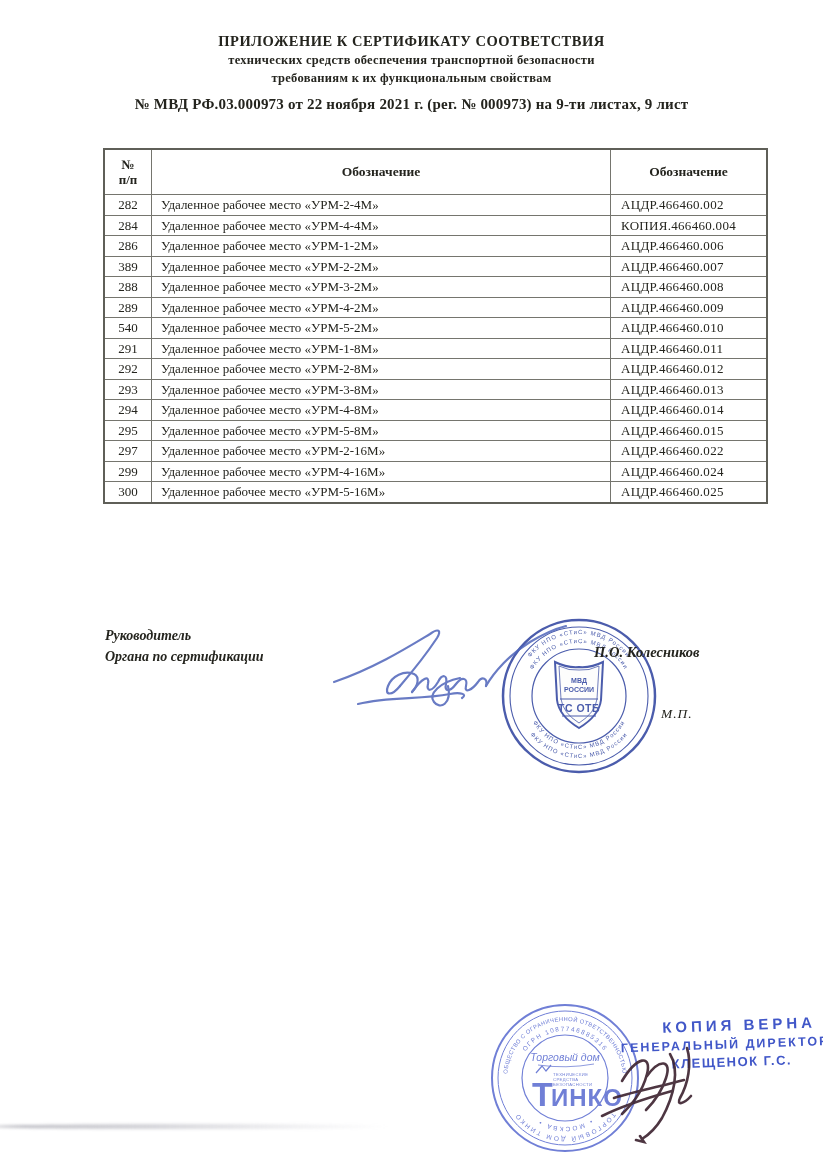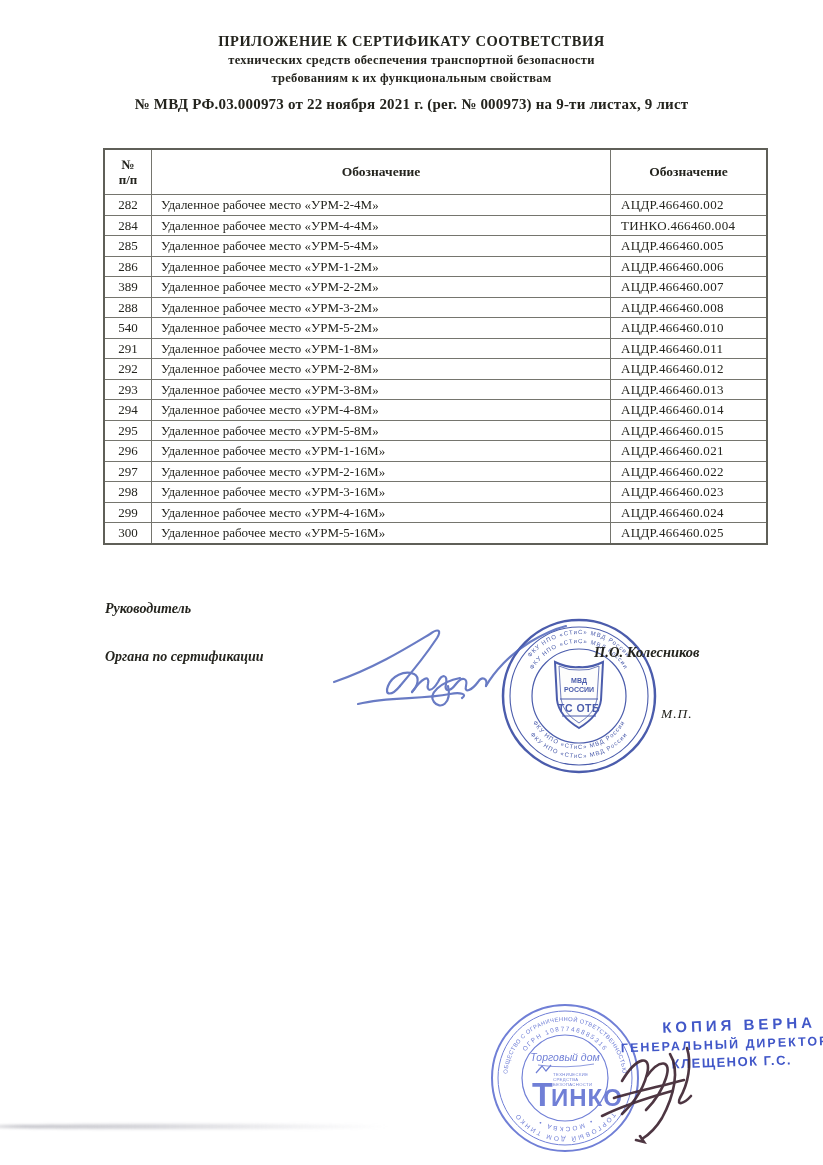--- a/index.html
+++ b/index.html
@@ -24,21 +24,21 @@
   .items thead th.col-num{font-size:13px;line-height:15px;}
   .col-num{width:44px;}
   .col-name{width:456px;}
   .col-code{width:153px;margin-top:32px;}
   .items tbody td{height:19.5px;font-size:13px;line-height:19px;padding:0;}
   .items td.c0{text-align:center;}
   .items td.c1{padding-left:9px;}
   .items td.c2{padding-left:10px;letter-spacing:.3px;}
 
   .role{position:absolute;left:105px;font-weight:bold;font-style:italic;font-size:14px;white-space:nowrap;}
-  .role1{top:601px;text-align:right;}
+  .role1{top:628px;text-align:right;}
   .role2{top:649px;}
   .signame{position:absolute;left:594px;top:644px;font-weight:bold;font-style:italic;font-size:14.5px;white-space:nowrap;z-index:6;}
   .mp{position:absolute;left:661px;top:706px;font-style:italic;font-size:13.5px;letter-spacing:1px;z-index:6;}
 
   .sig-blue{position:absolute;left:330px;top:612px;width:320px;height:100px;z-index:4;}
   .stamp-mvd{position:absolute;left:499px;top:616px;width:160px;height:160px;z-index:3;opacity:.92;}
   .stamp-tinko{position:absolute;left:490px;top:1003px;width:150px;height:150px;z-index:2;opacity:.88;}
   .copy-stamp{
     position:absolute;left:600px;top:1021px;width:230px;z-index:2;
     transform:rotate(-2deg);transform-origin:left top;
@@ -80,43 +80,43 @@
     </thead>
     <tbody>
         <tr>
           <td class="c0">282</td>
           <td class="c1">Удаленное рабочее место «УРМ-2-4М»</td>
           <td class="c2">АЦДР.466460.002</td>
         </tr>
         <tr>
           <td class="c0">284</td>
           <td class="c1">Удаленное рабочее место «УРМ-4-4М»</td>
-          <td class="c2">ТИНКО.466460.004</td>
-        </tr>
-        <tr>
-          <td class="c0">285</td>
-          <td class="c1">Удаленное рабочее место «УРМ-5-4М»</td>
-          <td class="c2">АЦДР.466460.005</td>
+          <td class="c2">КОПИЯ.466460.004</td>
         </tr>
         <tr>
           <td class="c0">286</td>
           <td class="c1">Удаленное рабочее место «УРМ-1-2М»</td>
           <td class="c2">АЦДР.466460.006</td>
         </tr>
         <tr>
           <td class="c0">389</td>
           <td class="c1">Удаленное рабочее место «УРМ-2-2М»</td>
           <td class="c2">АЦДР.466460.007</td>
         </tr>
         <tr>
           <td class="c0">288</td>
           <td class="c1">Удаленное рабочее место «УРМ-3-2М»</td>
           <td class="c2">АЦДР.466460.008</td>
         </tr>
         <tr>
+          <td class="c0">289</td>
+          <td class="c1">Удаленное рабочее место «УРМ-4-2М»</td>
+          <td class="c2">АЦДР.466460.009</td>
+        </tr>
+        <tr>
           <td class="c0">540</td>
           <td class="c1">Удаленное рабочее место «УРМ-5-2М»</td>
           <td class="c2">АЦДР.466460.010</td>
         </tr>
         <tr>
           <td class="c0">291</td>
           <td class="c1">Удаленное рабочее место «УРМ-1-8М»</td>
           <td class="c2">АЦДР.466460.011</td>
         </tr>
         <tr>
@@ -133,33 +133,23 @@
           <td class="c0">294</td>
           <td class="c1">Удаленное рабочее место «УРМ-4-8М»</td>
           <td class="c2">АЦДР.466460.014</td>
         </tr>
         <tr>
           <td class="c0">295</td>
           <td class="c1">Удаленное рабочее место «УРМ-5-8М»</td>
           <td class="c2">АЦДР.466460.015</td>
         </tr>
         <tr>
-          <td class="c0">296</td>
-          <td class="c1">Удаленное рабочее место «УРМ-1-16М»</td>
-          <td class="c2">АЦДР.466460.021</td>
-        </tr>
-        <tr>
           <td class="c0">297</td>
           <td class="c1">Удаленное рабочее место «УРМ-2-16М»</td>
           <td class="c2">АЦДР.466460.022</td>
-        </tr>
-        <tr>
-          <td class="c0">298</td>
-          <td class="c1">Удаленное рабочее место «УРМ-3-16М»</td>
-          <td class="c2">АЦДР.466460.023</td>
         </tr>
         <tr>
           <td class="c0">299</td>
           <td class="c1">Удаленное рабочее место «УРМ-4-16М»</td>
           <td class="c2">АЦДР.466460.024</td>
         </tr>
         <tr>
           <td class="c0">300</td>
           <td class="c1">Удаленное рабочее место «УРМ-5-16М»</td>
           <td class="c2">АЦДР.466460.025</td>

